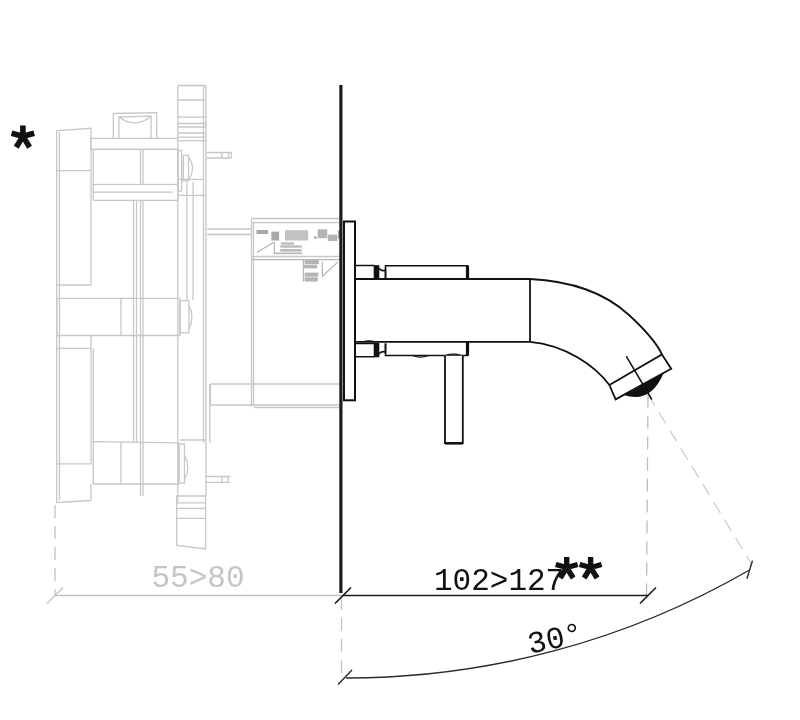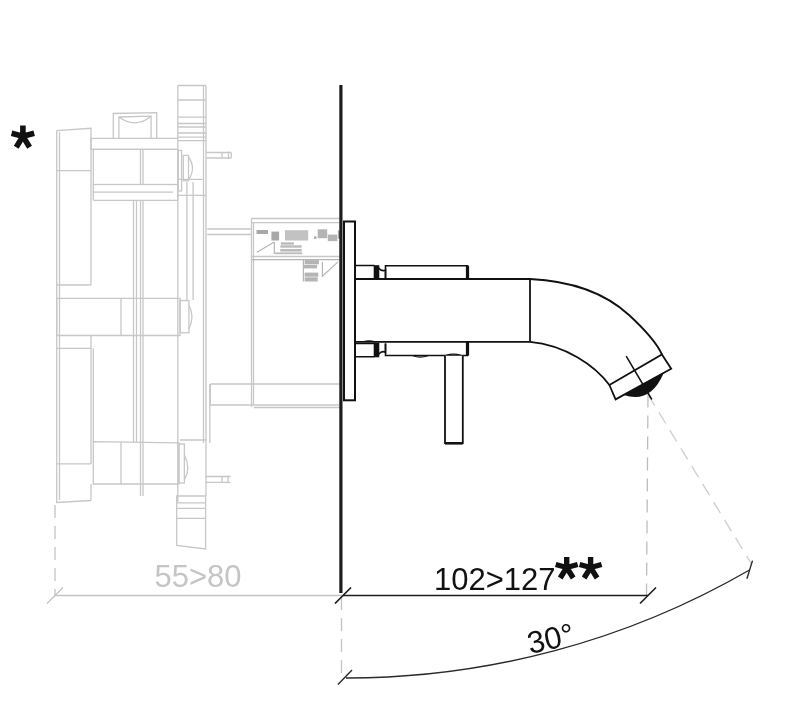--- a/index.html
+++ b/index.html
@@ -1,17 +1,17 @@
 <!DOCTYPE html>
 <html><head>
 <meta charset="utf-8">
 <style>
   html,body{margin:0;padding:0;background:#ffffff;}
   .page{position:relative;width:800px;height:720px;background:#fff;overflow:hidden;
-        font-family:Liberation Sans, sans-serif;}
+        font-family:Liberation Mono, monospace;}
   svg{position:absolute;left:0;top:0;}
 </style>
 </head>
 <body>
 <div class="page">
 <svg width="800" height="720" viewBox="0 0 800 720">
   <g fill="none" stroke="#c7c7c7" stroke-width="1.3">
 
     <g>
       <path d="M56.7,130.6 L91,128.3 L91,285 M56.7,130.6 L56.7,502.5 L91,500.5 M91,335.5 L91,463.9 M91,484 L91,500.5 M59.5,132 L59.5,500 M93.3,348.3 L93.3,441.7"></path>

